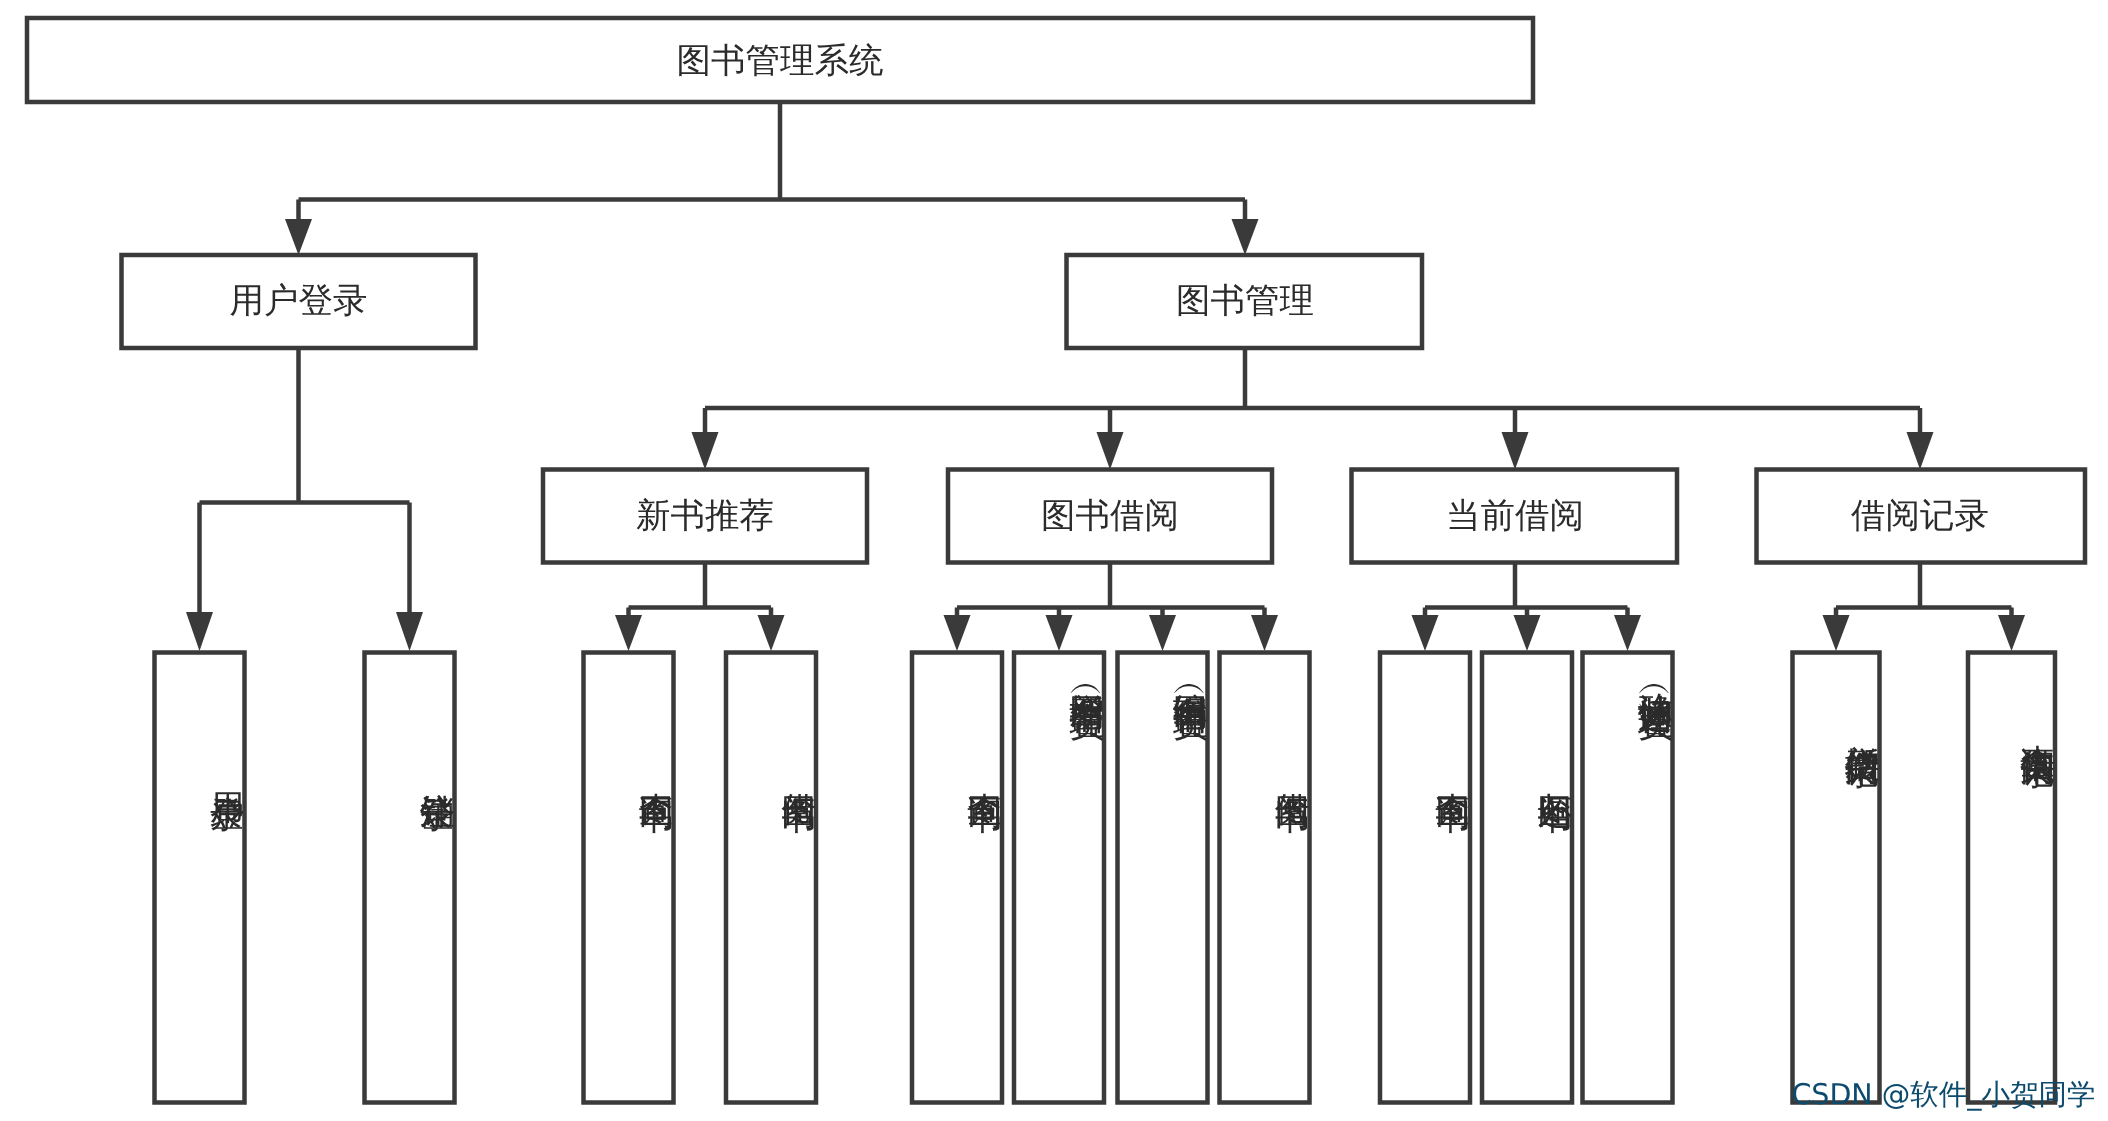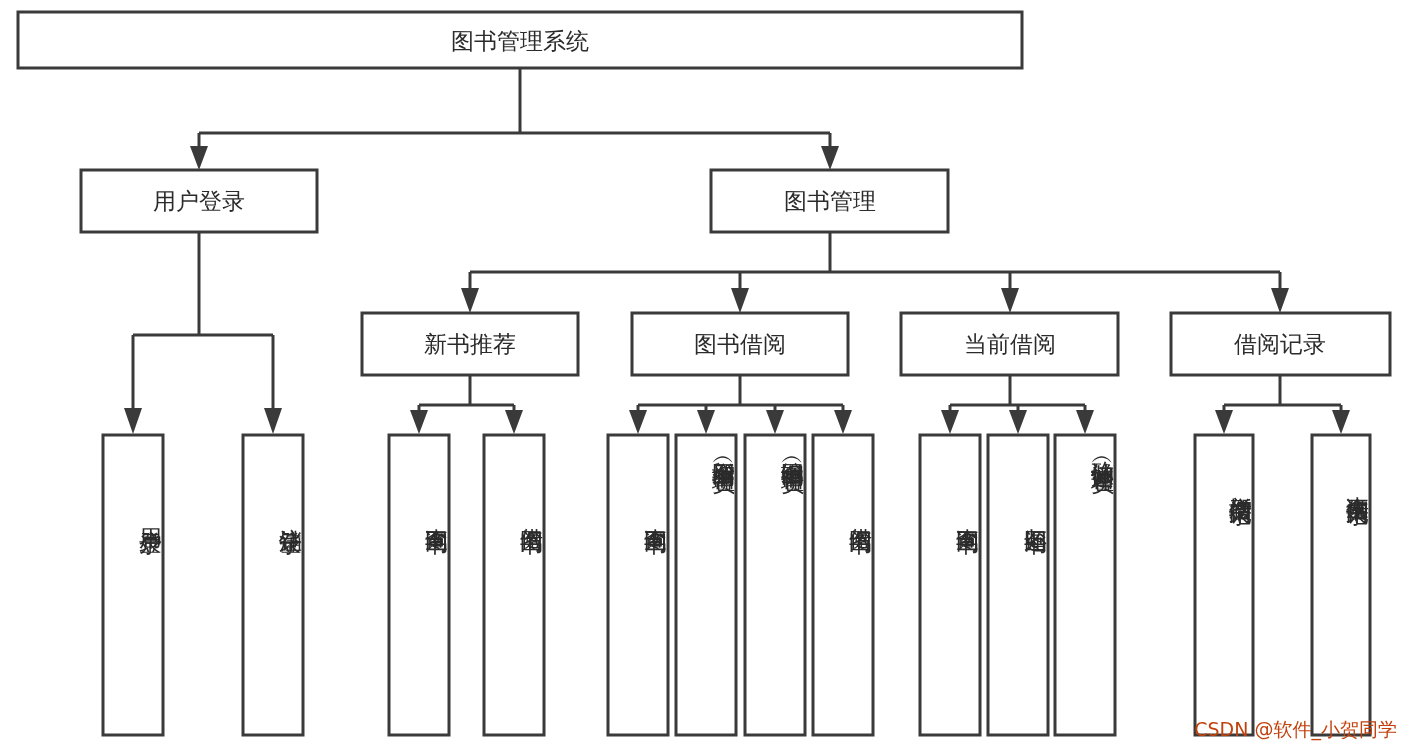--- a/index.html
+++ b/index.html
@@ -63,21 +63,21 @@
     text-align: center;
     pointer-events: none;
     user-select: none;
   }
   .watermark {
     position: absolute;
     right: 8px;
     bottom: 4px;
     font-family: "DejaVu Sans", "Liberation Sans", sans-serif;
     font-size: 19px;
-    color: #c2410c;
+    color: #0c4a6e;
     white-space: nowrap;
     user-select: none;
   }
 </style>
 </head>
 <body>
 
 <div id="diagram-root">
 
   <svg id="tree-svg" viewBox="0 0 1405 747">

